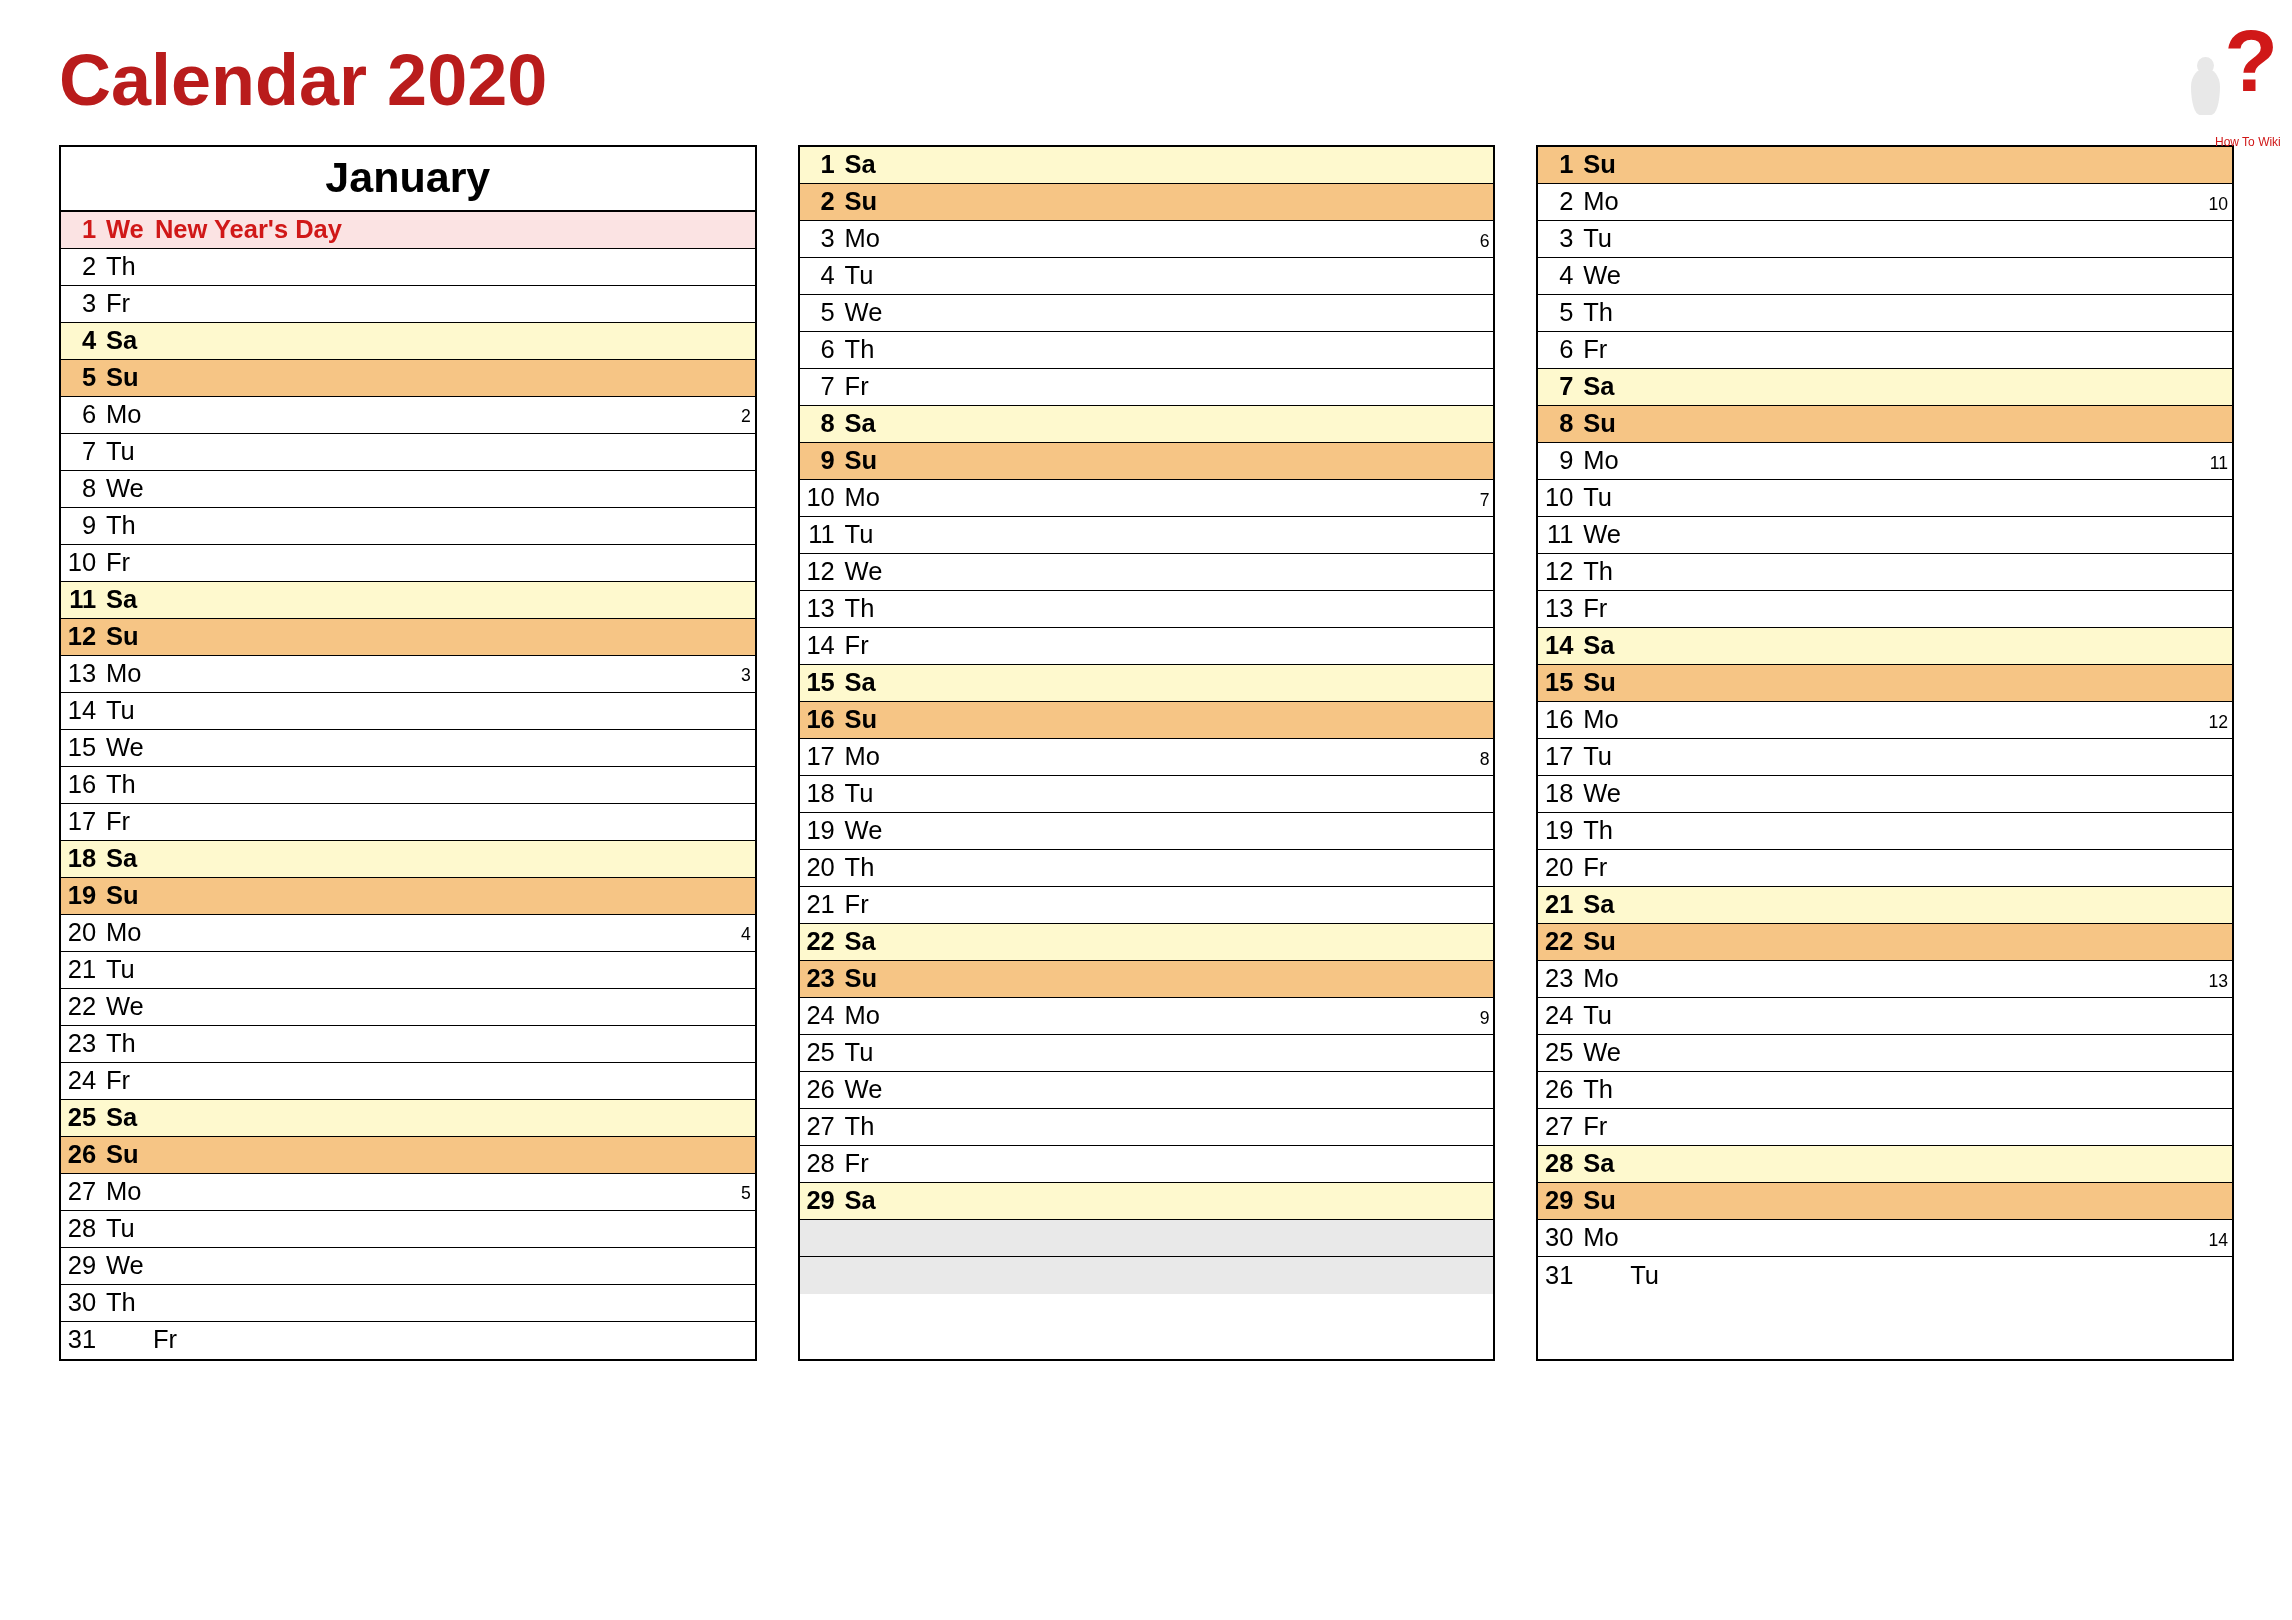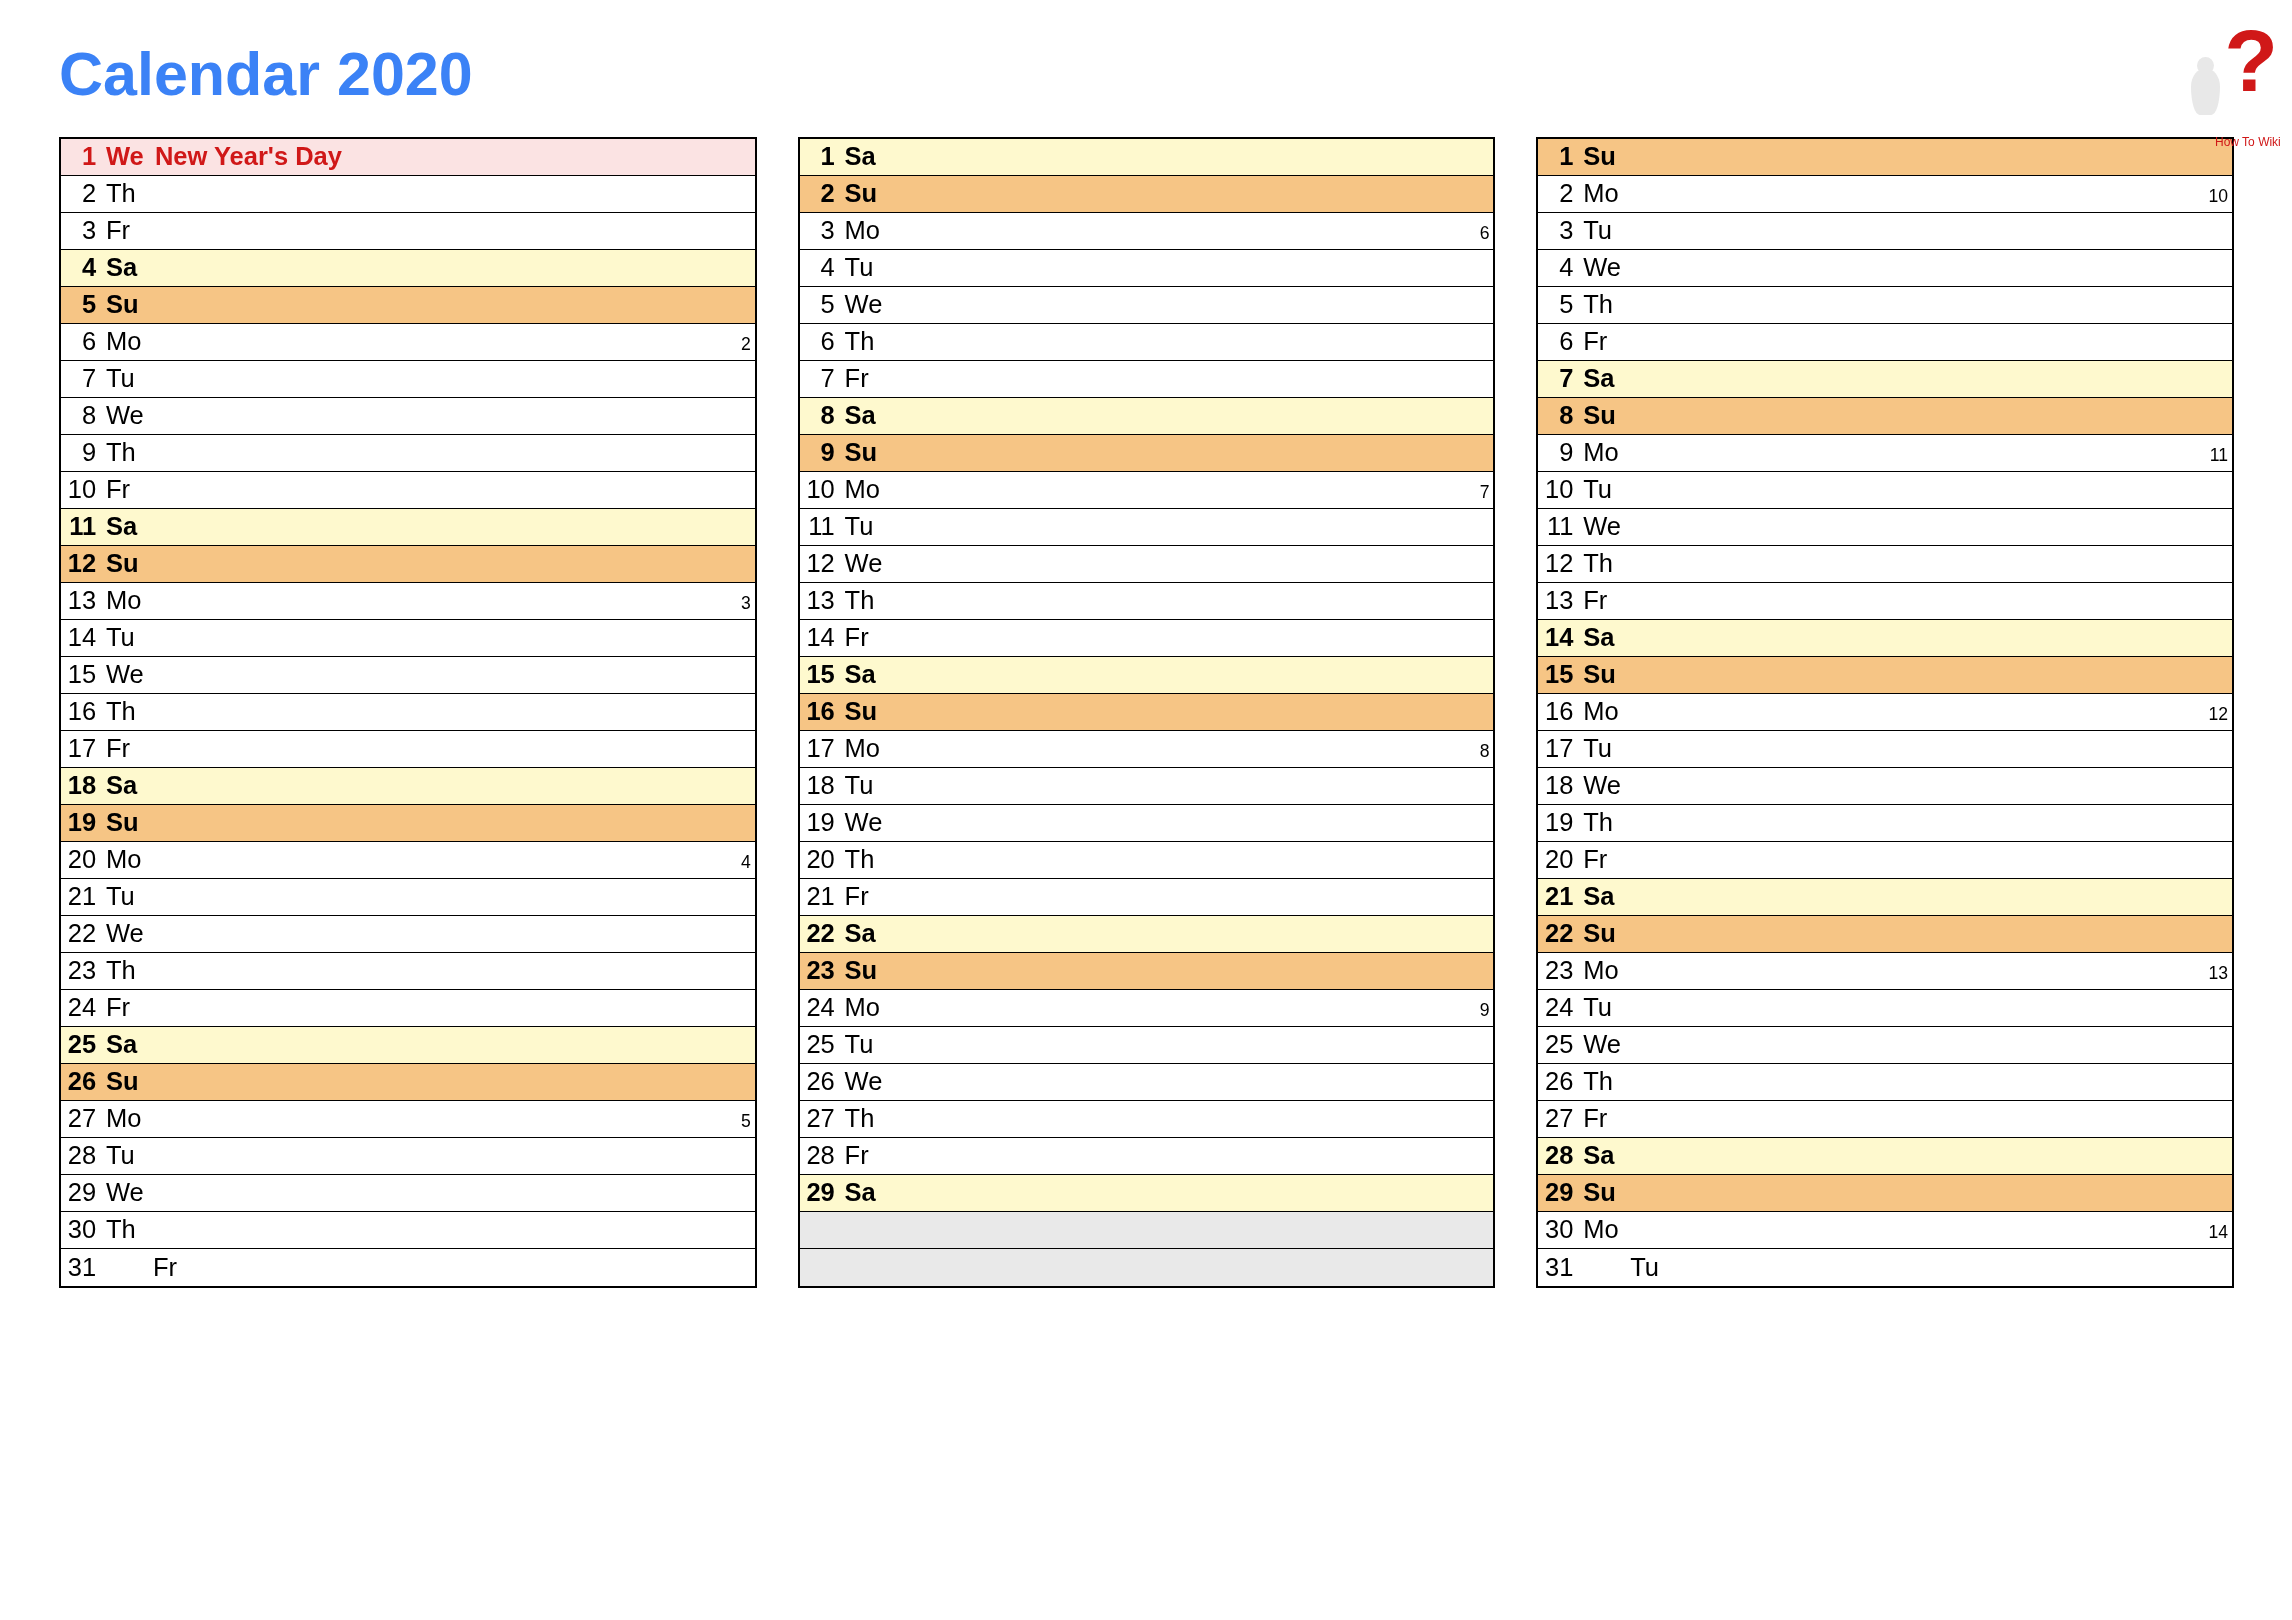--- a/index.html
+++ b/index.html
@@ -8,24 +8,24 @@
       background: #fff;
       padding: 39px 59px;
       width: 2293px;
     }
     .header-row {
       display: flex;
       justify-content: space-between;
       align-items: flex-start;
     }
     .title {
-      font-size: 61px;
+      font-size: 72px;
       font-weight: bold;
       margin-bottom: 24px;
-      color: #3b82f6;
+      color: #b91c1c;
     }
     .logo {
       position: relative;
       width: 88px;
       height: 98px;
       margin-right: -39px;
     }
     .logo-q {
       position: absolute;
       font-size: 88px;
@@ -120,20 +120,21 @@
   <div class="logo">
     <span class="logo-q">?</span>
     <div class="logo-head"></div>
     <div class="logo-fig"></div>
     <div class="logo-text">How To Wiki</div>
   </div>
 </div>
 
 <div class="months" id="months-container">
     <div class="month">
+      <div class="month-header">January</div>
       <div class="day-row style-holiday">
         <span class="day-num">1</span>
         <span class="day-abbr">We</span>
         <span class="day-event">New Year's Day</span>
         <span class="day-week"></span>
       </div>
       <div class="day-row">
         <span class="day-num">2</span>
         <span class="day-abbr">Th</span>
         <span class="day-event"></span>

